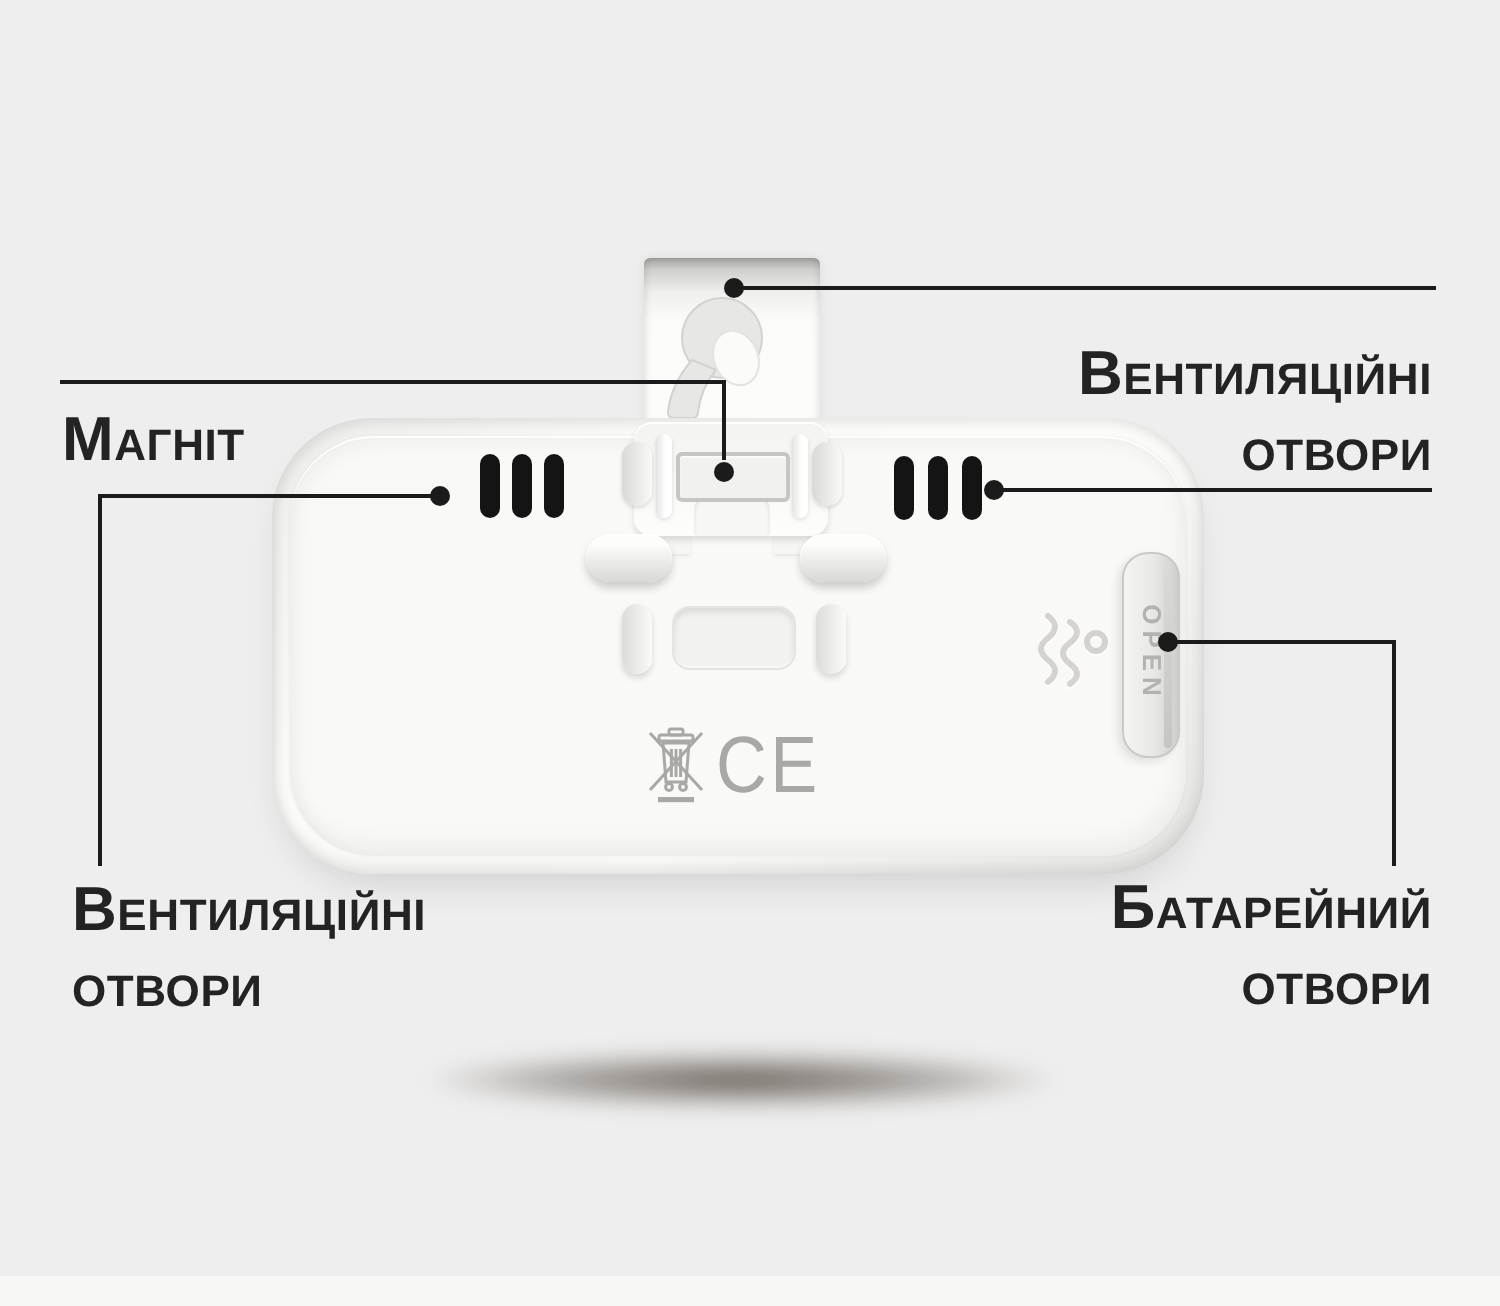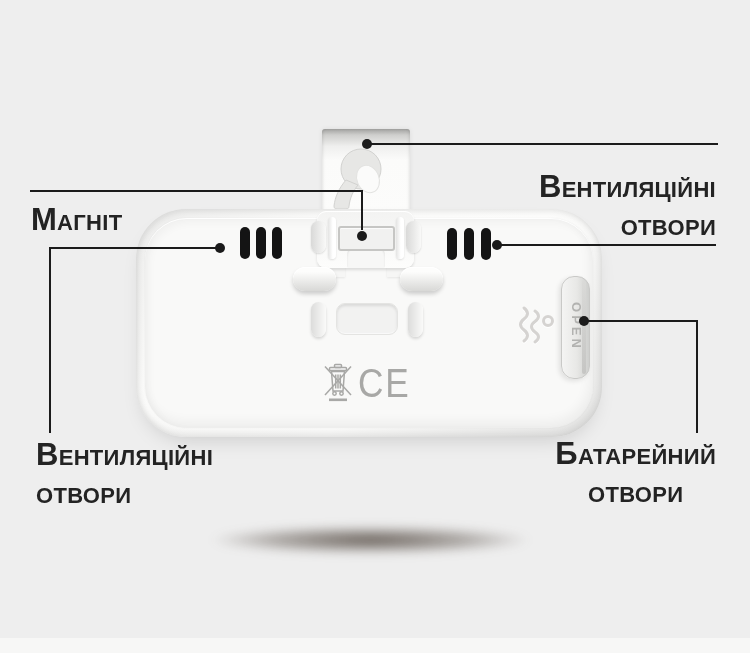--- a/index.html
+++ b/index.html
@@ -197,18 +197,18 @@
   <div class="callout-label align-right" style="right:34px;top:168px;">
     <div>Вентиляційні</div>
     <div>отвори</div>
   </div>
 
   <div class="callout-label" style="left:36px;top:436px;">
     <div>Вентиляційні</div>
     <div>отвори</div>
   </div>
 
-  <div class="callout-label align-right" style="right:34px;top:435px;text-align:center;">
+  <div class="callout-label align-right" style="right:34px;top:435px;">
     <div>Батарейний</div>
     <div>отвори</div>
   </div>
 
 </div>
 
 </body></html>

